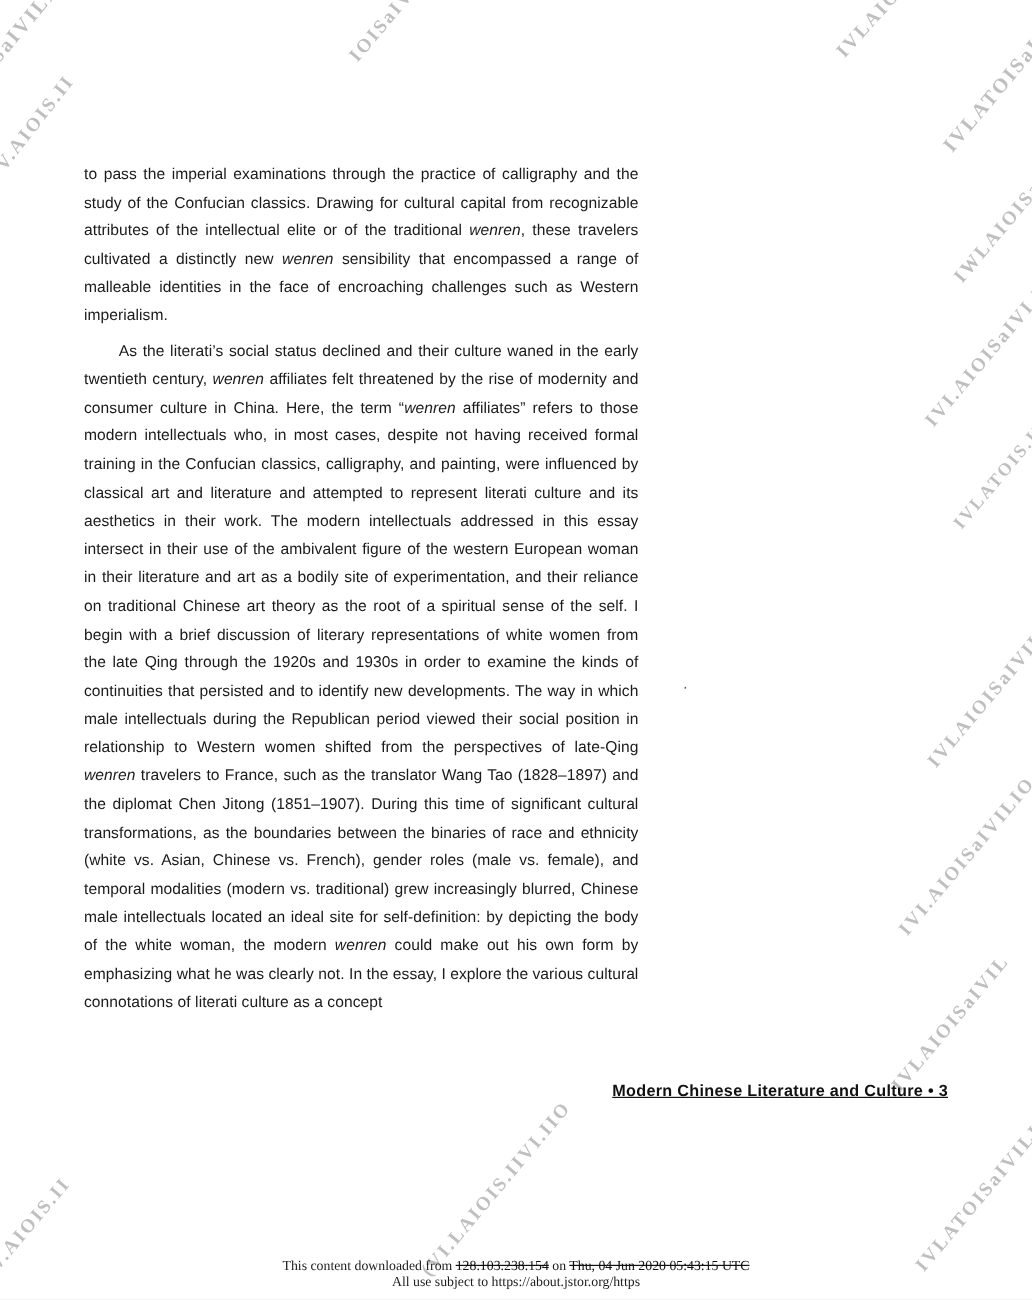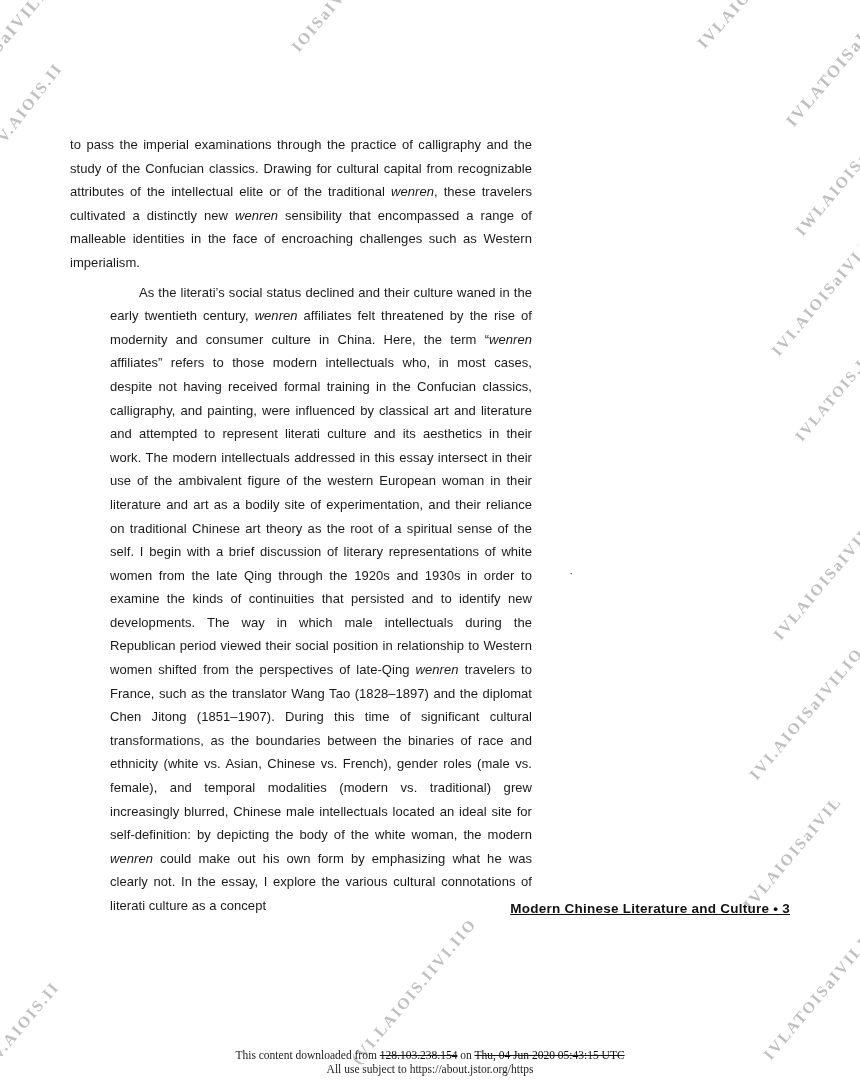--- a/index.html
+++ b/index.html
@@ -13,21 +13,21 @@
     position:absolute;font-family:"Liberation Serif",serif;font-weight:bold;
     color:#b9b9b9;letter-spacing:2px;white-space:nowrap;
     transform-origin:left top;opacity:.9;
   }
   .text-block{
     position:absolute;left:70px;top:133px;width:462px;
     font-size:13px;line-height:23.6px;text-align:justify;
     letter-spacing:0.05px;color:#1a1a1a;
   }
   .para{margin:0 0 6px 0;}
-  .para.indent{text-indent:29px;margin-left:40px;}
+  .para.indent{text-indent:29px;}
   .it{font-style:italic;}
   .running-footer{
     position:absolute;right:70px;top:901px;
     font-weight:700;font-size:13.5px;letter-spacing:0.25px;color:#111;text-decoration:underline;
   }
   .stray{position:absolute;left:569px;top:565px;font-size:13px;color:#555;}
   .download-note{
     position:absolute;left:0;right:0;top:1048px;text-align:center;
     font-family:"Liberation Serif",serif;font-size:11.5px;line-height:14px;color:#1c1c1c;
   }

